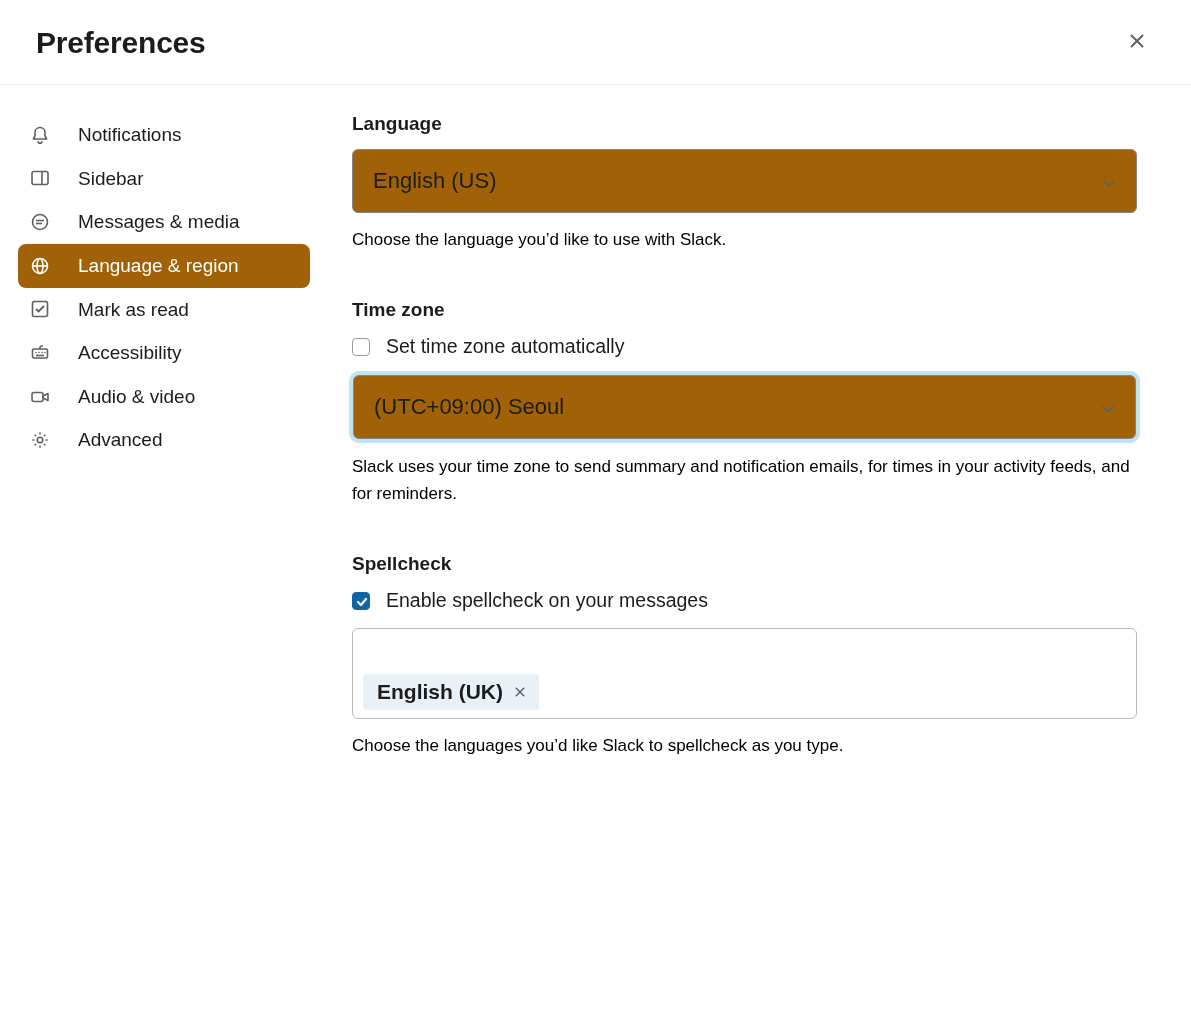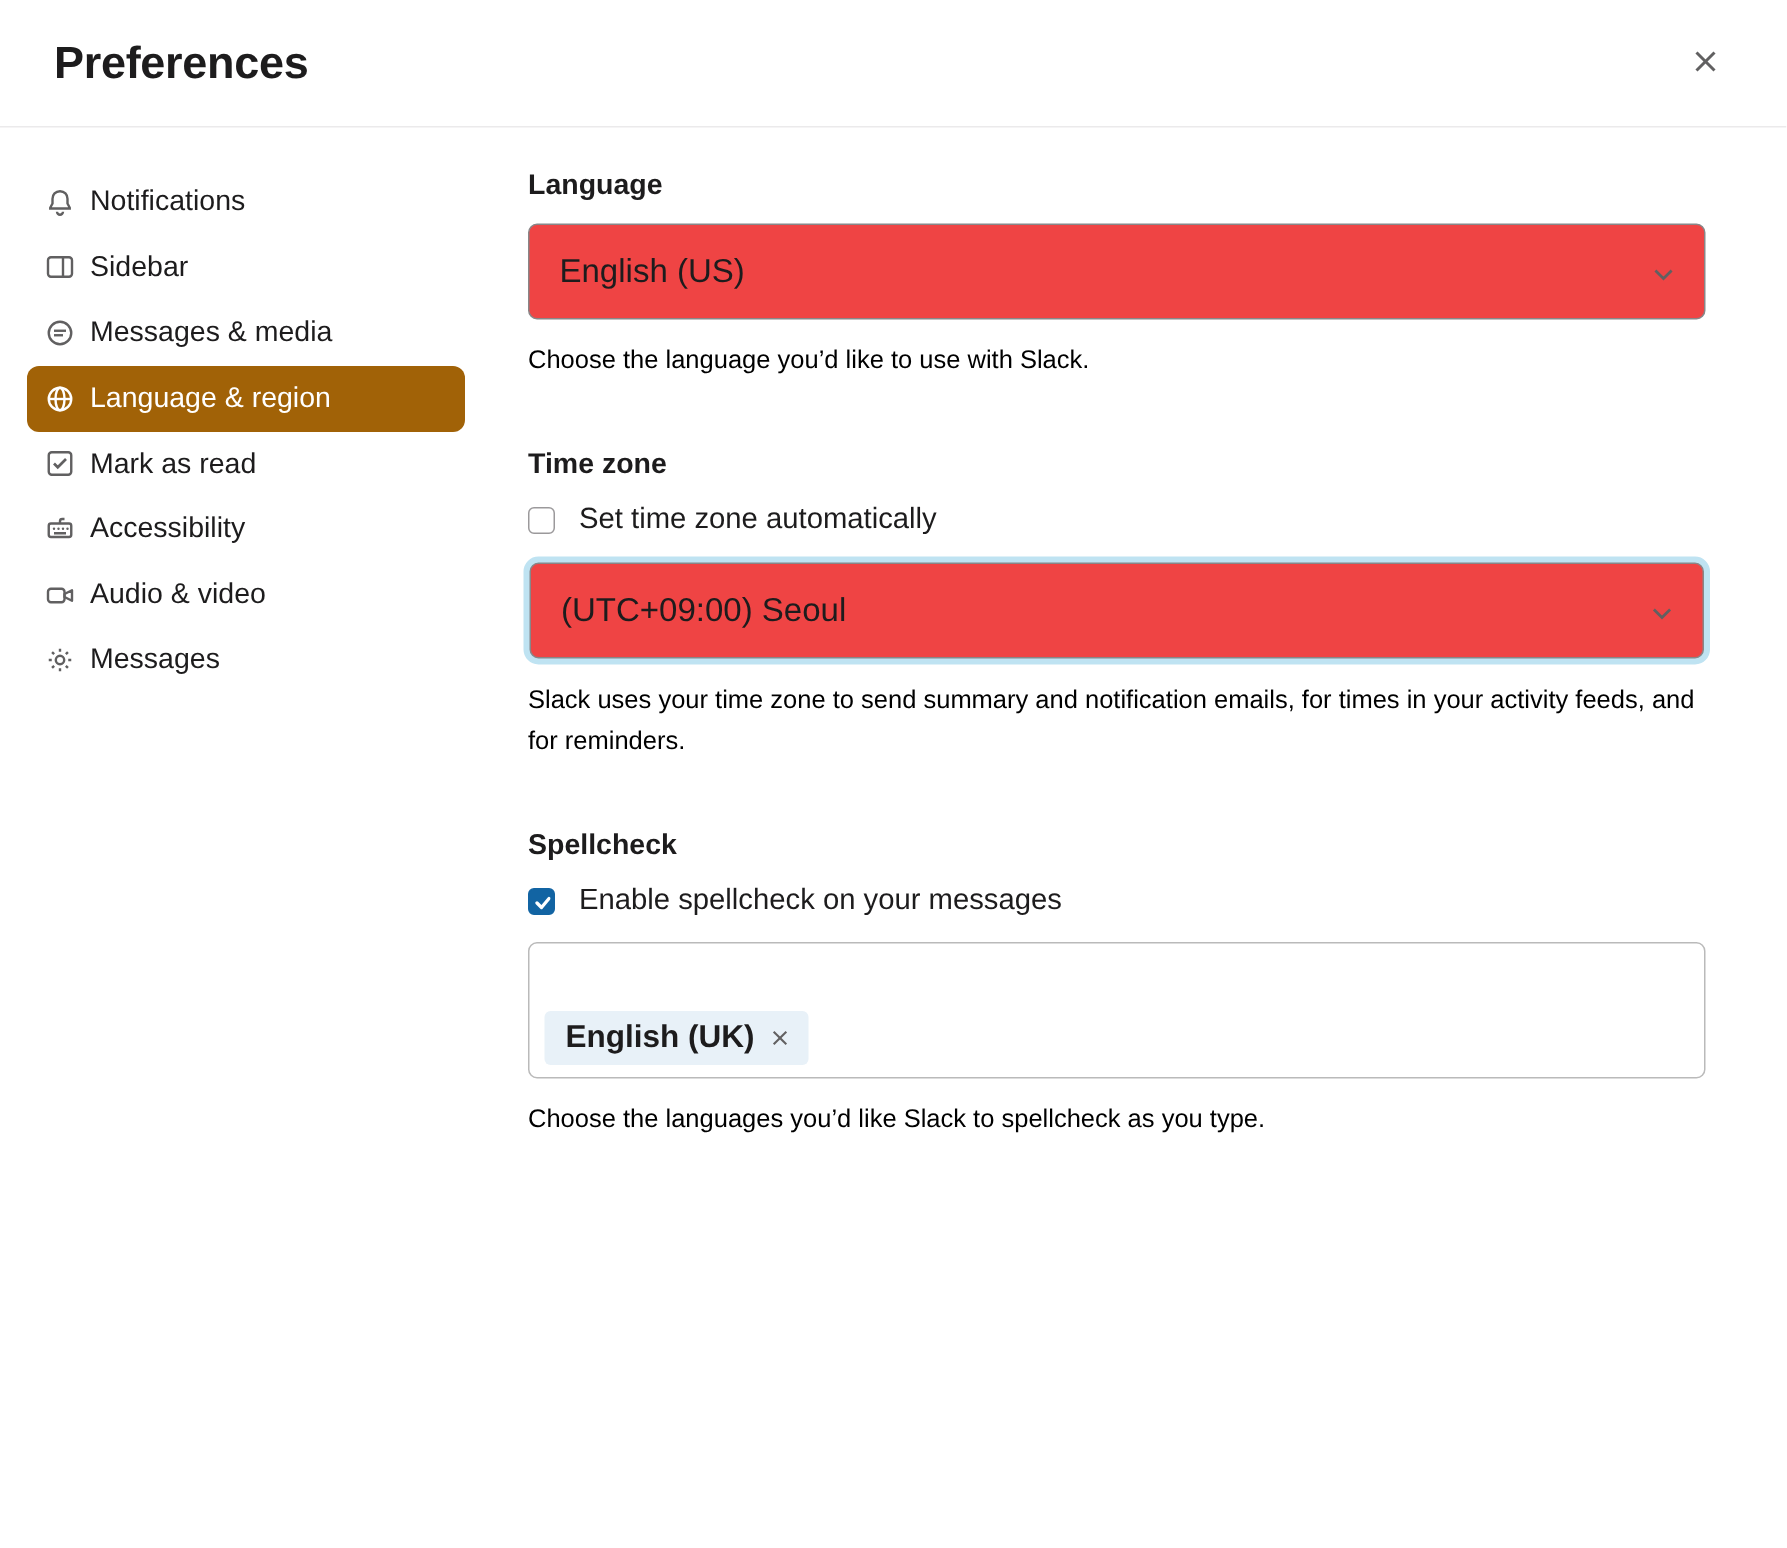--- a/index.html
+++ b/index.html
@@ -42,21 +42,21 @@
     padding-top: 28px;
   }
   .sidebar {
     width: 320px;
     flex-shrink: 0;
     padding: 0 10px 0 18px;
   }
   .sidebar-item {
     display: flex;
     align-items: center;
-    gap: 10px;
+    gap: 28px;
     padding: 9px 12px;
     border-radius: 8px;
     cursor: pointer;
     font-size: 19px;
     line-height: 1.35;
     color: #1d1c1d;
   }
   .sidebar-item.active {
     background: #a16207;
     color: #fff;
@@ -89,21 +89,21 @@
     margin: -3px;
     border: 1px solid #bfe3f2;
     background: #bfe3f2;
     border-radius: 10px;
   }
   .select {
     width: 100%;
     height: 64px;
     border: 1px solid #888688;
     border-radius: 6px;
-    background: #ef4444;
+    background: #a16207;
     font-size: 22px;
     padding: 0 44px 0 20px;
     display: flex;
     align-items: center;
     cursor: pointer;
     position: relative;
     color: #1d1c1d;
   }
   .select-wrap.focused .select {
     border-color: #888688;
@@ -315,21 +315,21 @@
           </svg>
         </span>
       <span>Audio &amp; video</span>
     </div>
     <div class="sidebar-item">
       <span class="icon">
           <svg viewBox="0 0 20 20">
             <use href="#i-gear"></use>
           </svg>
         </span>
-      <span>Messages</span>
+      <span>Advanced</span>
     </div>
   </nav>
 
   <main class="main">
 
     <section class="section">
       <h3 class="section-label">Language</h3>
       <div class="select-wrap">
         <div class="select">
           <span>English (US)</span>

